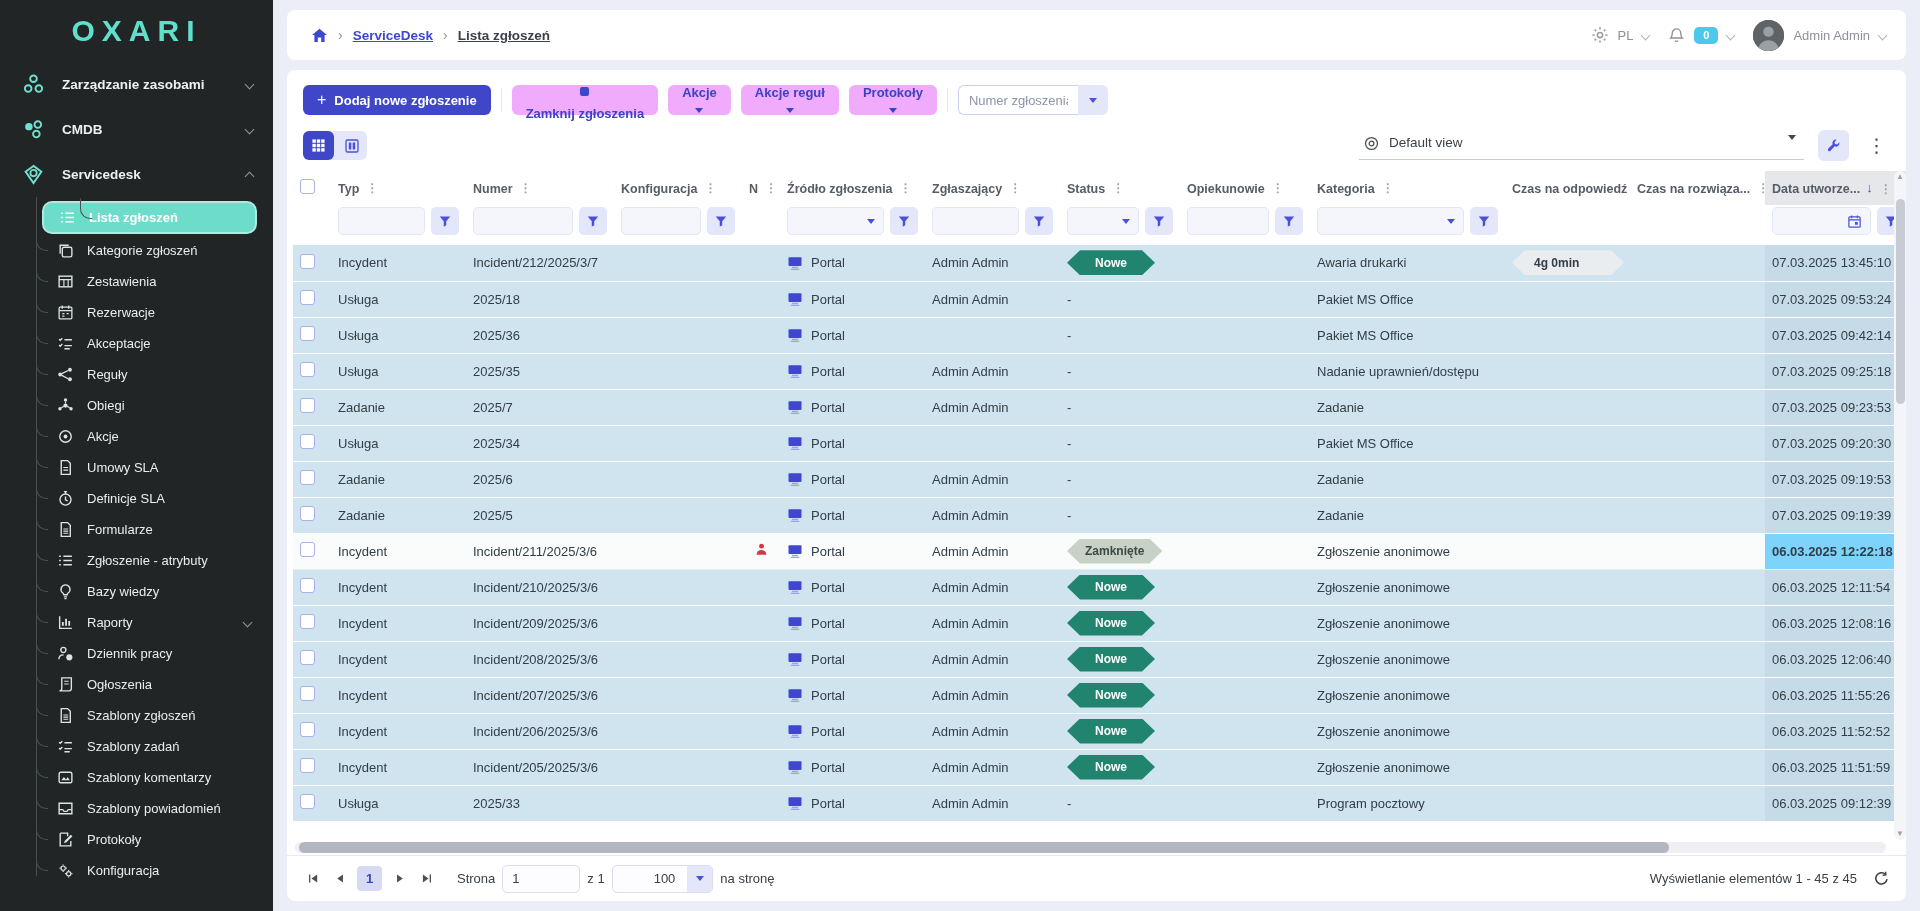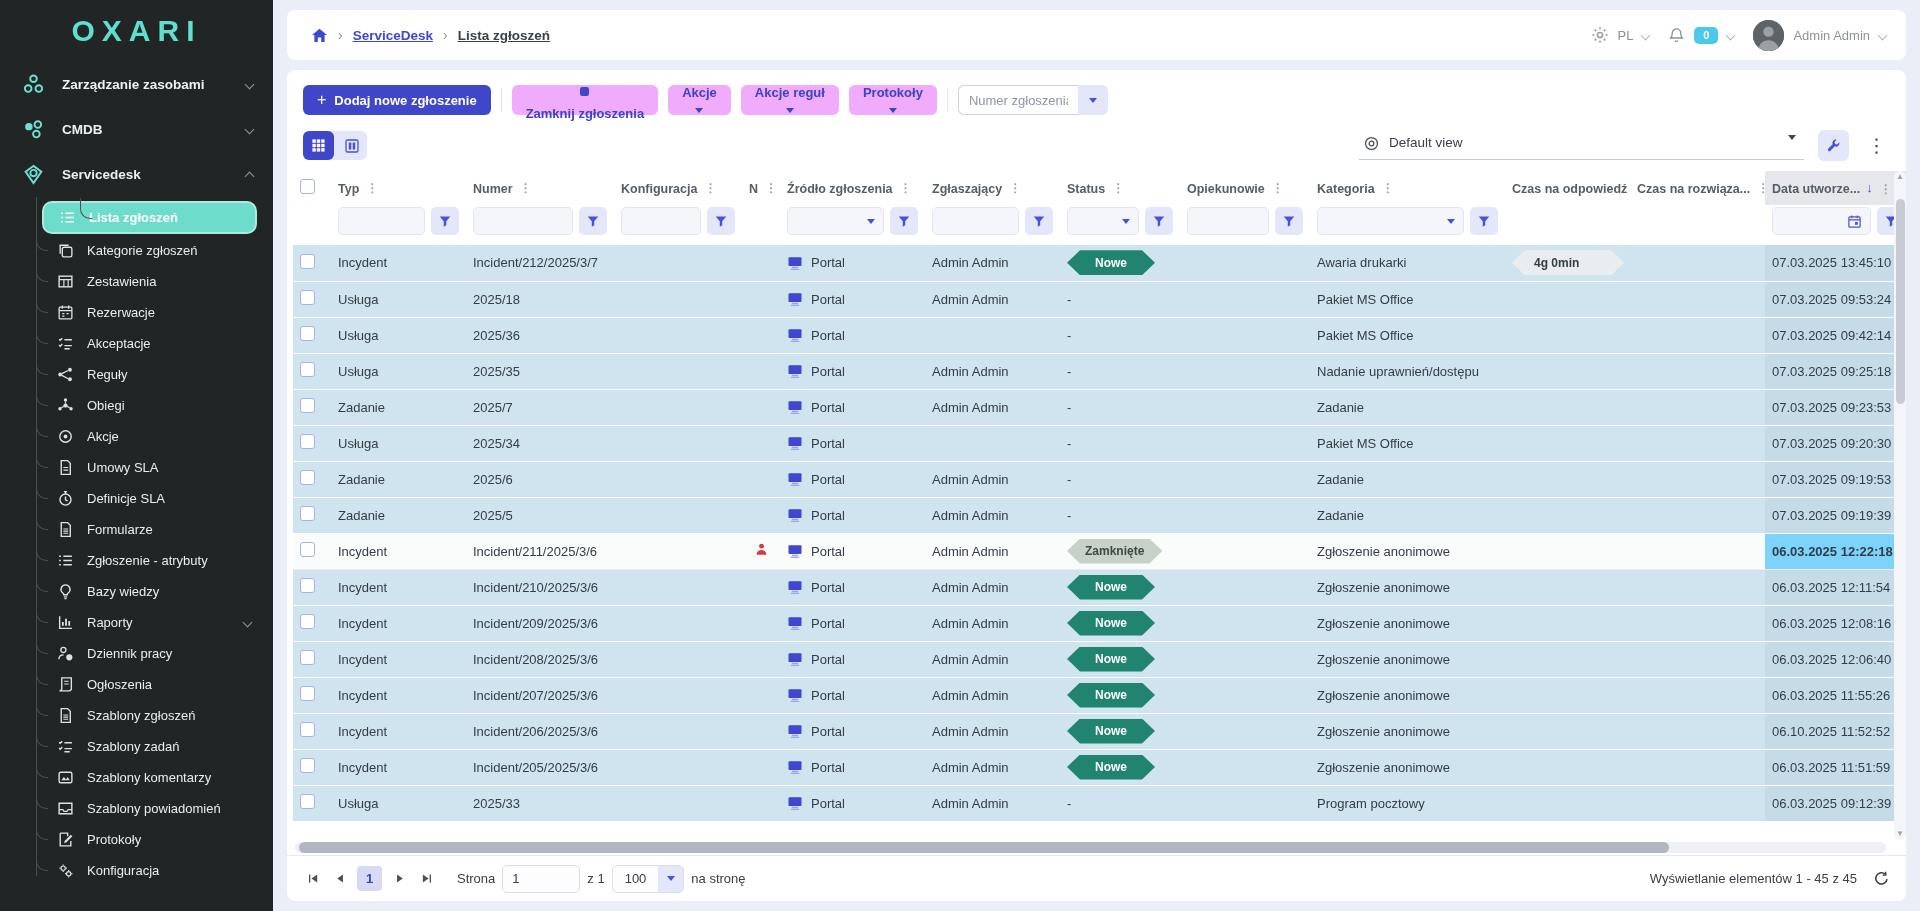--- a/index.html
+++ b/index.html
@@ -131,21 +131,21 @@
   .pagebar { flex-shrink:0; height:46px; border-top:1px solid #e7e9f0; display:flex; align-items:center;
              padding:0 16px; gap:7px; font-size:13px; color:#3a4046; }
   .pg-ico { width:20px; height:20px; display:grid; place-items:center; color:#4a5056; cursor:pointer; }
   .pg-ico svg { width:13px; height:13px; }
   .pg-num { width:25px; height:25px; background:#d7daf4; color:#3b42c4; border-radius:4px;
             display:grid; place-items:center; font-weight:700; cursor:pointer; }
   .pg-label { margin-left:14px; }
   .pg-input { width:78px; height:28px; border:1px solid #d9dcf2; border-radius:5px; padding:0 9px;
               font-size:13px; font-family:inherit; color:#3a4046; background:#fdfdff; outline:none; }
   .pg-select { display:flex; align-items:stretch; height:28px; border:1px solid #d9dcf2; border-radius:5px;
-               overflow:hidden; cursor:pointer; background:#fdfdff; }
+               overflow:hidden; cursor:pointer; background:#fdfdff;padding-left:29px; }
   .pg-select .val { display:flex; align-items:center; padding:0 12px; }
   .pg-select .sel-caret { width:25px; background:#e4e7fa; display:grid; place-items:center; color:#4a50d8; }
   .pg-right { margin-left:auto; display:flex; align-items:center; gap:16px; }
   .refresh-ico { width:17px; height:17px; cursor:pointer; }
 </style>
 </head>
 <body>
 
 <div class="app">
 
@@ -1026,21 +1026,21 @@
                     </span>
                     <span>Portal</span>
                   </span>
                 </td>
                 <td>Admin Admin</td>
                 <td><span class="hexbadge nowe">Nowe</span></td>
                 <td></td>
                 <td>Zgłoszenie anonimowe</td>
                 <td></td>
                 <td></td>
-                <td class="datecol">06.10.2025 11:52:52</td>
+                <td class="datecol">06.03.2025 11:52:52</td>
               </tr>
               <tr class="row-blue">
                 <td><span class="checkbox"></span></td>
                 <td>Incydent</td>
                 <td>Incident/205/2025/3/6</td>
                 <td></td>
                 <td></td>
                 <td>
                   <span class="cell-flex">
                     <span class="icn monitor-ico">

